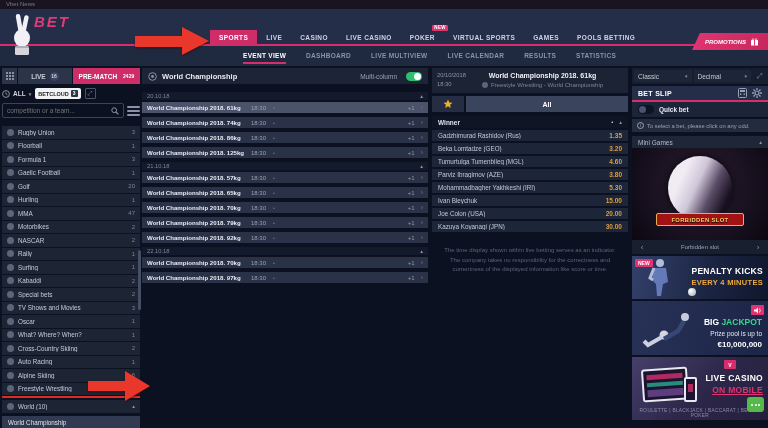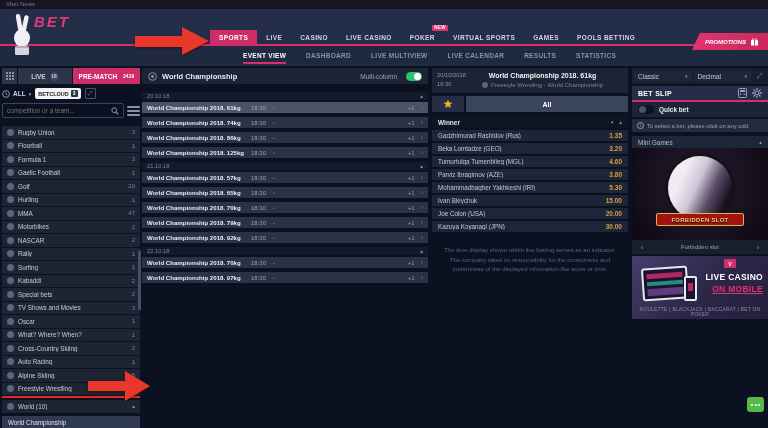--- a/index.html
+++ b/index.html
@@ -720,21 +720,49 @@
       <div class="fs-circle"></div>
       <div class="fs-ribbon">FORBIDDEN SLOT</div>
     </div>
 
     <div class="carousel">
       <span class="car-arrow">‹</span>
       <span class="car-label">Forbidden slot</span>
       <span class="car-arrow">›</span>
     </div>
 
-
+    <div class="banner-penalty">
+      <span class="pk-new">NEW</span>
+      <svg width="40" height="43" viewBox="0 0 40 43" style="position:absolute;left:8px;top:0;opacity:.85;">
+        <circle cx="20" cy="7" r="4" fill="#c9d6f0"></circle>
+        <path d="M14 12 L26 12 L28 26 L23 28 L21 40 L17 40 L16 28 L12 24 Z" fill="#6f86c9"></path>
+        <path d="M14 12 L10 22 L13 24" fill="none" stroke="#c9d6f0" stroke-width="3"></path>
+      </svg>
+      <span class="pk-l1">PENALTY KICKS</span>
+      <span class="pk-l2">EVERY 4 MINUTES</span>
+      <span class="pk-ball"></span>
+    </div>
+
+    <div class="banner-jackpot">
+      <div class="bj-sound">
+        <svg width="8" height="7" viewBox="0 0 8 7">
+            <path d="M0 2.5 H2 L4 0.5 V6.5 L2 4.5 H0 Z" fill="#fff"></path>
+            <path d="M5.5 1.5 Q7 3.5 5.5 5.5" stroke="#fff" fill="none" stroke-width="0.8"></path>
+          </svg>
+      </div>
+      <svg width="55" height="54" viewBox="0 0 55 54" style="position:absolute;left:2px;bottom:0;opacity:.9;">
+        <circle cx="30" cy="34" r="4.5" fill="#e8eaf2"></circle>
+        <path d="M28 36 L14 44 L10 40" stroke="#dfe3ef" stroke-width="4" fill="none"></path>
+        <path d="M30 38 L44 30 L50 20" stroke="#3a4a78" stroke-width="4.5" fill="none"></path>
+        <circle cx="51" cy="16" r="4" fill="#d8deee"></circle>
+      </svg>
+      <span class="bj-l1"><span class="w">BIG </span><span class="g">JACKPOT</span></span>
+      <span class="bj-l2">Prize pool is up to</span>
+      <span class="bj-l3">€10,000,000</span>
+    </div>
 
     <div class="banner-casino">
       <span class="lc-logo">V</span>
       <div class="lc-tablet">
           <div class="px1"></div>
           <div class="px2"></div>
           <div class="px3"></div>
         </div>
       <div class="lc-phone"></div>
       <span class="lc-l1">LIVE CASINO</span>

